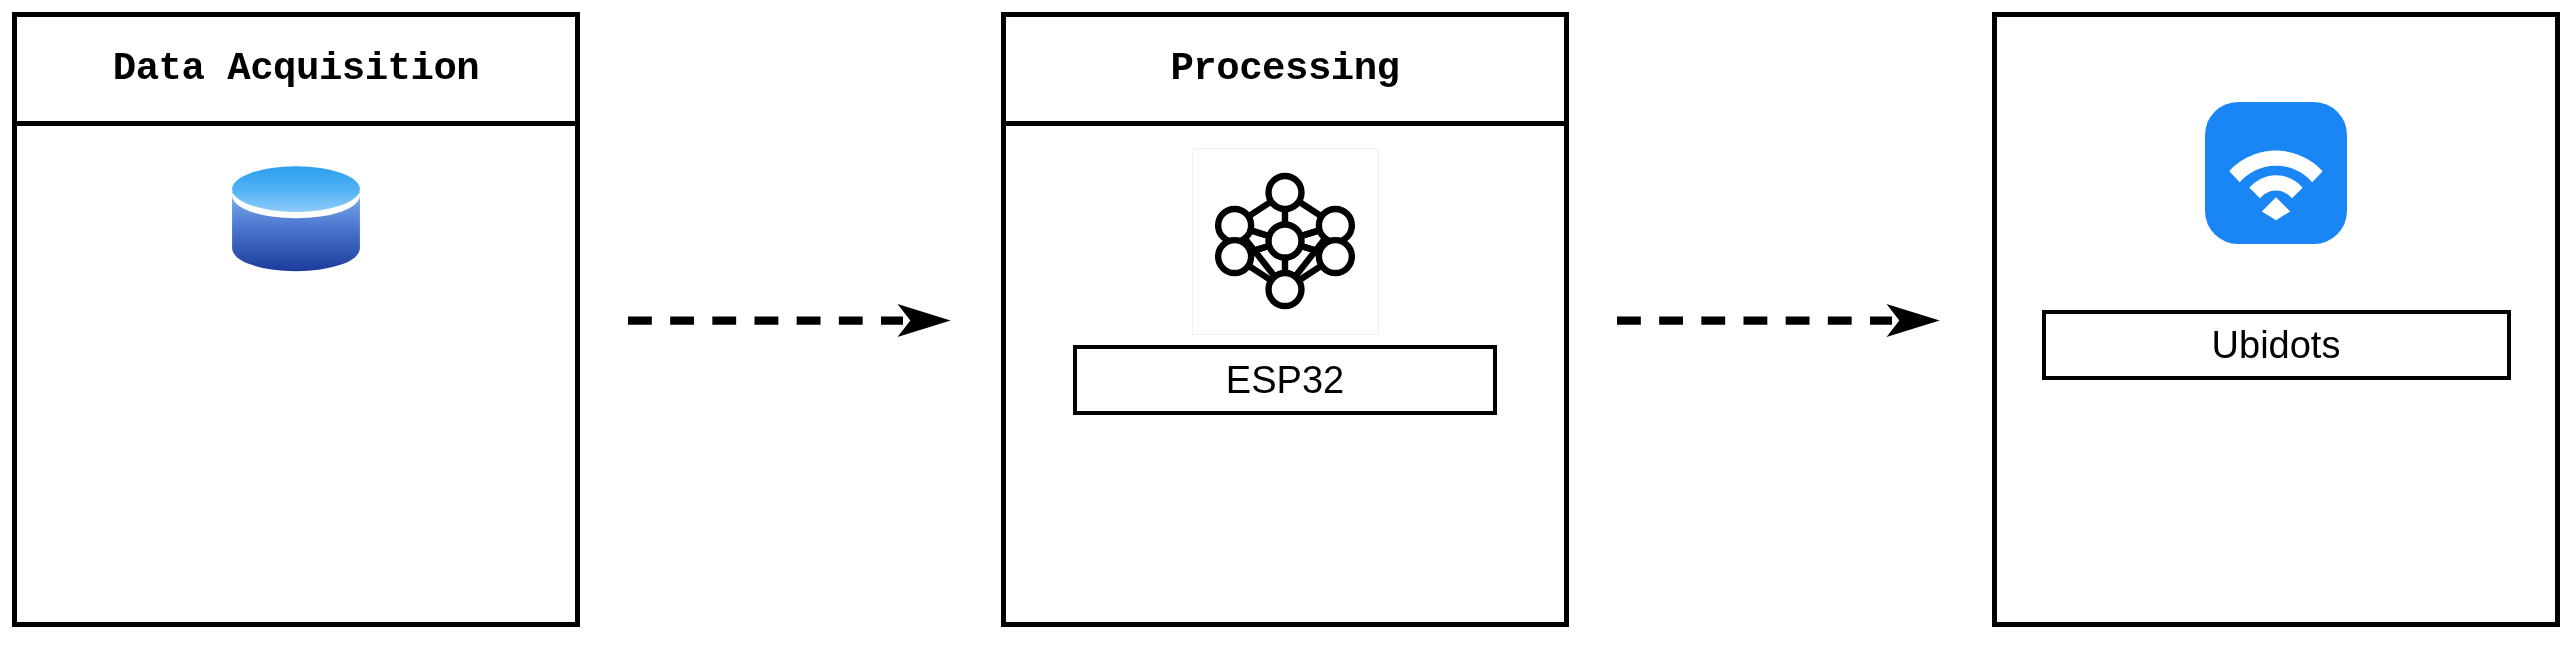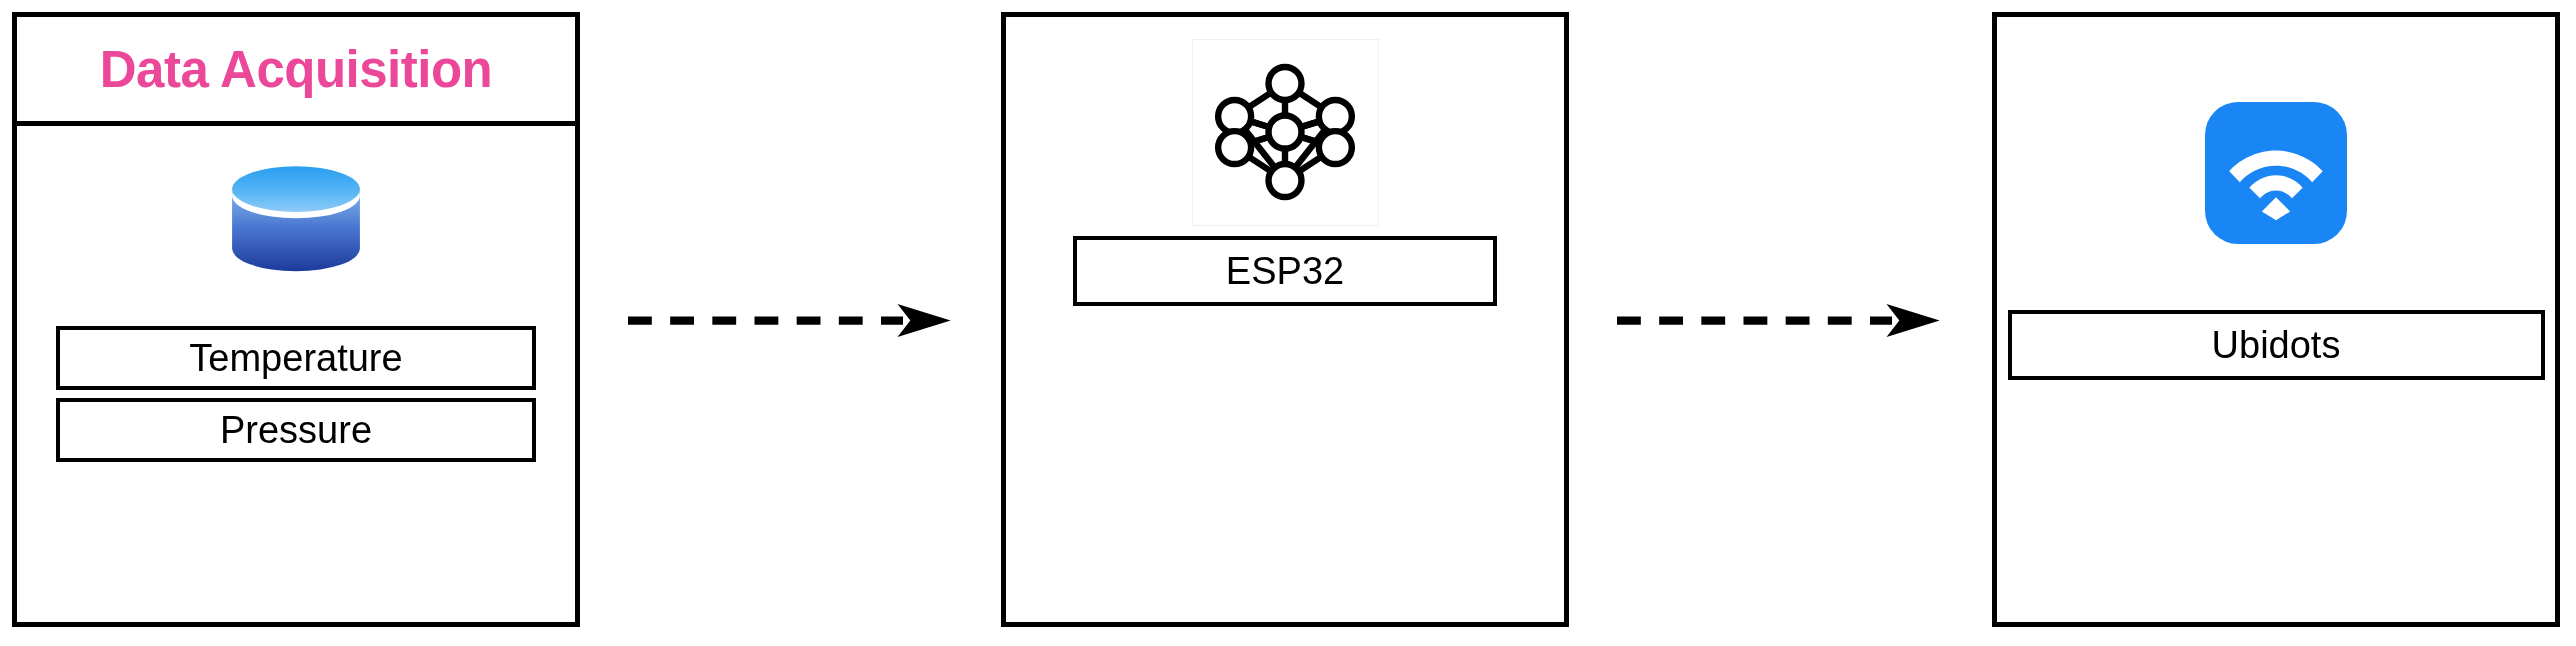--- a/index.html
+++ b/index.html
@@ -30,25 +30,26 @@
   }
   .panel-header {
     box-sizing: border-box;
     height: 109px;
     border-bottom: 5.5px solid #000000;
     display: flex;
     align-items: center;
     justify-content: center;
   }
   .panel-header-text {
-    font-size: 51px;
+    font-size: 39px;
     font-weight: bold;
-    color: #ec4899;
+    color: #000000;
     letter-spacing: -0.5px;
     line-height: 1;
+    font-family: Liberation Mono, monospace;
   }
   .panel-body {
     position: relative;
     height: 501px;
     display: flex;
     flex-direction: column;
     align-items: center;
   }
 
   
@@ -79,21 +80,21 @@
     display: flex;
     flex-direction: column;
     align-items: center;
     gap: 8.2px;
   }
   .items-stack.acq       { margin-top: 16.5px; }
   .items-stack.acq .item-box   { width: 480px; height: 64px; }
   .items-stack.proc      { margin-top: 5.5px; }
   .items-stack.proc .item-box  { width: 424px; height: 70px; }
   .items-stack.tx        { margin-top: 0px; }
-  .items-stack.tx .item-box    { width: 537px; height: 70px; }
+  .items-stack.tx .item-box    { width: 469px; height: 70px; }
 
   
   .arrow {
     position: absolute;
     height: 37px;
     top: 302px;
   }
   .arrow svg { display: block; }
 
   
@@ -142,40 +143,35 @@
           <path d="M6,36 a78,30 0 0 1 156,0 L162,100 a78,30 0 0 1 -156,0 Z" fill="#ffffff"></path>
 
           <path d="M14,36 L14,98 a70,25 0 0 0 140,0 L154,36 Z" fill="url(#dbBody)"></path>
 
           <ellipse cx="84" cy="40" rx="70" ry="25" fill="#ffffff"></ellipse>
 
           <ellipse cx="84" cy="33" rx="70" ry="25" fill="url(#dbTop)"></ellipse>
         </svg>
       </div>
 
-      <div class="items-stack acq">
-        <div class="item-box">
-          <span class="item-box-text">Temperature</span>
-        </div>
-        <div class="item-box">
-          <span class="item-box-text">Pressure</span>
-        </div>
-      </div>
 
     </div>
   </div>
 
   <div class="arrow" style="left:628px; width:330px;">
     <svg width="330" height="37" viewBox="0 0 360 40">
       <line x1="0" y1="20" x2="300" y2="20" stroke="#000000" stroke-width="9" stroke-dasharray="26 20" stroke-linecap="butt"></line>
       <path d="M294,2 L352,20 L294,38 L308,20 Z" fill="#000000"></path>
     </svg>
   </div>
 
   <div class="panel" style="left:1001px;">
+    <div class="panel-header">
+      <span class="panel-header-text">Processing</span>
+    </div>
     <div class="panel-body">
 
       <div class="icon-slot nn">
         <div class="nn-frame">
           <svg class="nn-icon" width="174" height="174" viewBox="0 0 190 190">
             <g stroke="#000000" stroke-width="7" fill="none">
 
               <line x1="95" y1="42" x2="40" y2="78"></line>
               <line x1="95" y1="42" x2="150" y2="78"></line>
               <line x1="95" y1="42" x2="95" y2="95"></line>

